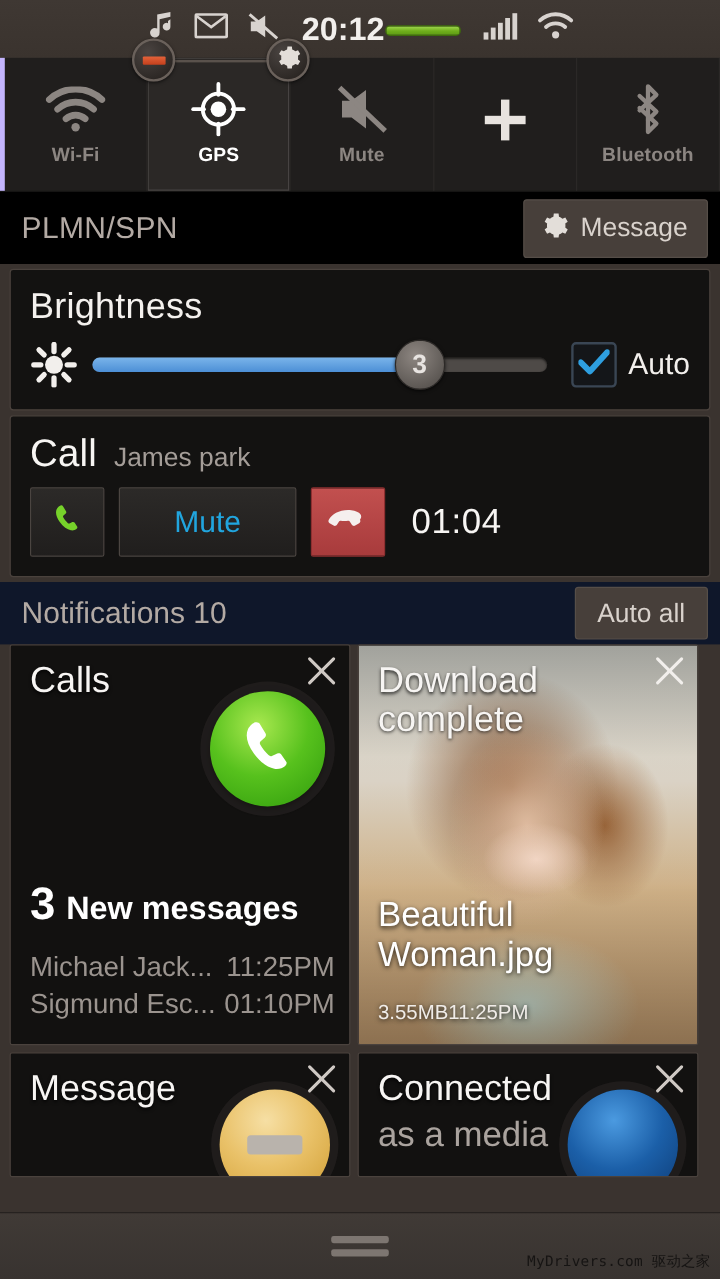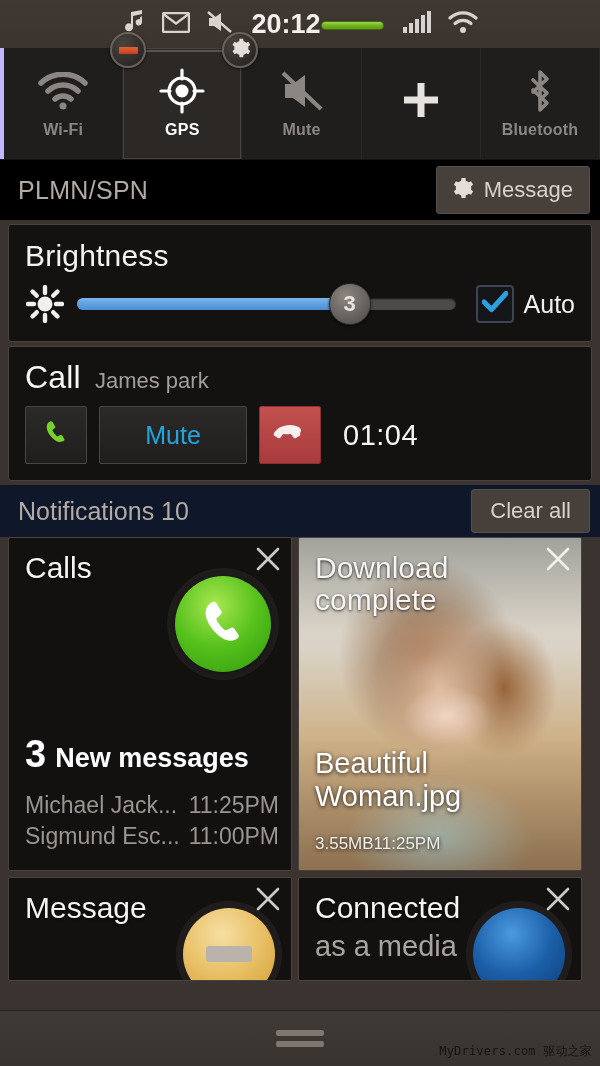--- a/index.html
+++ b/index.html
@@ -493,21 +493,21 @@
               <path d="M17 3C9.5 3 3.4 6.6 1 11.2c-.6 1.1-.3 2.3.7 2.9l3.3 1.9c1 .6 2.2.2 2.8-.7l1.6-2.6c.3-.5.9-.8 1.5-.7 2.1.3 4.1.3 6.2 0 .6-.1 1.2.2 1.5.7l1.6 2.6c.6.9 1.8 1.3 2.8.7l3.3-1.9c1-.6 1.3-1.8.7-2.9C30.6 6.6 24.5 3 17 3z" fill="#f5efee"></path>
             </svg>
         </span>
       </div>
       <div class="c-timer">01:04</div>
     </div>
   </div>
 
   <div class="notif-bar">
     <div class="notif-title">Notifications 10</div>
-    <div class="clear-btn">Clear all</div>
+    <div class="clear-btn">Auto all</div>
   </div>
 
   <div class="cards">
 
     <div class="card">
       <div class="card-x">
         <svg width="26" height="26" viewBox="0 0 26 26">
             <line x1="3" y1="3" x2="23" y2="23" stroke="#cfc9c4" stroke-width="2.6" stroke-linecap="round"></line>
             <line x1="23" y1="3" x2="3" y2="23" stroke="#cfc9c4" stroke-width="2.6" stroke-linecap="round"></line>
           </svg>
@@ -522,21 +522,21 @@
         <span class="num">3</span>
         <span class="txt">New messages</span>
       </div>
       <div class="call-list">
         <div class="call-line">
           <span>Michael Jack...</span>
           <span>11:25PM</span>
         </div>
         <div class="call-line">
           <span>Sigmund Esc...</span>
-          <span>11:00PM</span>
+          <span>01:10PM</span>
         </div>
       </div>
     </div>
 
     <div class="card dl-card">
       <div class="dl-photo"></div>
       <div class="dl-shade"></div>
       <div class="card-x">
         <svg width="26" height="26" viewBox="0 0 26 26">
             <line x1="3" y1="3" x2="23" y2="23" stroke="#f2efec" stroke-width="2.6" stroke-linecap="round"></line>

